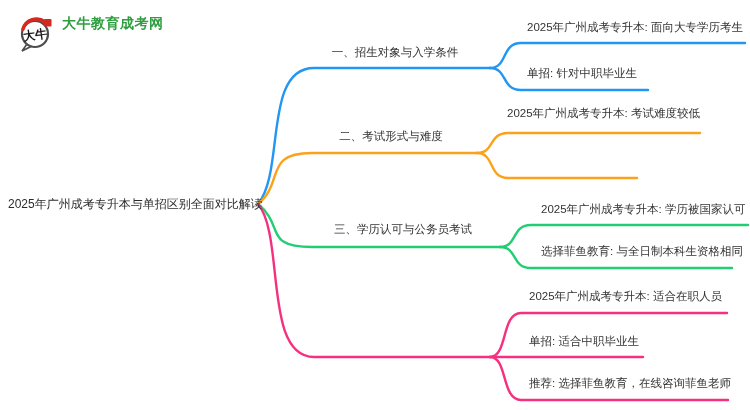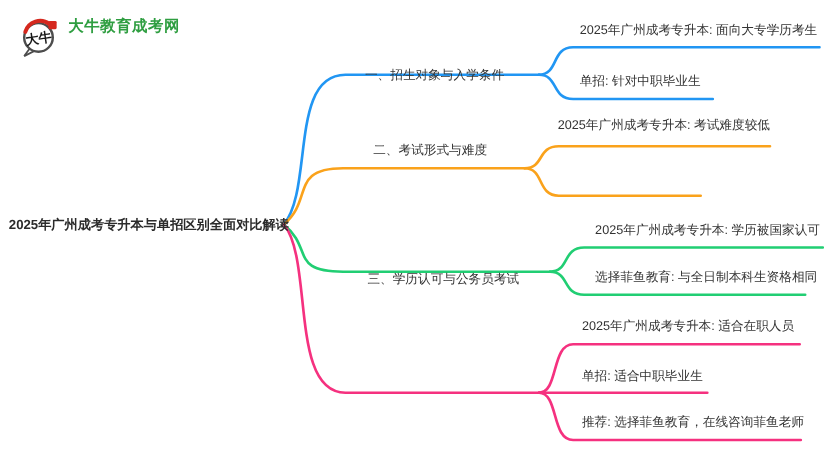--- a/index.html
+++ b/index.html
@@ -9,21 +9,21 @@
   
   .logo{position:absolute;left:18px;top:15px;display:flex;align-items:flex-start;gap:8px;}
   .logo-text{display:flex;}
   .logo-title{color:#2F9E41;font-size:14px;font-weight:bold;letter-spacing:.5px;line-height:17px;}
   .logo-divider{height:1px;background:#c9c9c9;margin:2px 0 2px 0;}
   .logo-domain{color:#2F9E41;font-size:11px;font-weight:bold;letter-spacing:.8px;line-height:12px;}
 
   
   svg.map{position:absolute;left:0;top:0;}
   svg.map path{fill:none;stroke-width:2.4;stroke-linecap:round;}
-  .root-label{position:absolute;left:8px;top:196px;width:252px;font-size:12px;font-weight:700;
+  .root-label{position:absolute;left:8px;top:196px;width:252px;font-size:12px;font-weight:400;
               color:#2b2b2b;white-space:nowrap;letter-spacing:0;}
   .branch-label{position:absolute;font-size:11.5px;font-weight:500;color:#333;
                 white-space:nowrap;text-align:center;}
   .leaf-label{position:absolute;font-size:11.5px;font-weight:500;color:#333;white-space:nowrap;}
 </style>
 </head>
 <body>
 
 <div class="stage">
 
@@ -69,23 +69,23 @@
     <g stroke="#F5317F">
       <path d="M258,204 C285,236 263,357 314,357 H490"></path>
       <path d="M490,357 C508,357 501,313 521,313 H727"></path>
       <path d="M490,357 C504,357 508,357 521,357 H643"></path>
       <path d="M490,357 C508,357 501,400 521,400 H728"></path>
     </g>
   </svg>
 
   <div class="root-label">2025年广州成考专升本与单招区别全面对比解读</div>
 
-  <div class="branch-label" style="left:300px;top:45px;width:190px;margin-top:16px;">一、招生对象与入学条件</div>
+  <div class="branch-label" style="left:300px;top:45px;width:190px;">一、招生对象与入学条件</div>
   <div class="branch-label" style="left:303px;top:129px;width:176px;">二、考试形式与难度</div>
-  <div class="branch-label" style="left:305px;top:222px;width:196px;margin-top:24px;">三、学历认可与公务员考试</div>
+  <div class="branch-label" style="left:305px;top:222px;width:196px;">三、学历认可与公务员考试</div>
 
   <div class="leaf-label" style="left:527px;top:20px;">2025年广州成考专升本: 面向大专学历考生</div>
   <div class="leaf-label" style="left:527px;top:66px;">单招: 针对中职毕业生</div>
 
   <div class="leaf-label" style="left:507px;top:106px;">2025年广州成考专升本: 考试难度较低</div>
 
   <div class="leaf-label" style="left:541px;top:202px;">2025年广州成考专升本: 学历被国家认可</div>
   <div class="leaf-label" style="left:541px;top:244px;">选择菲鱼教育: 与全日制本科生资格相同</div>
 
   <div class="leaf-label" style="left:529px;top:289px;">2025年广州成考专升本: 适合在职人员</div>

